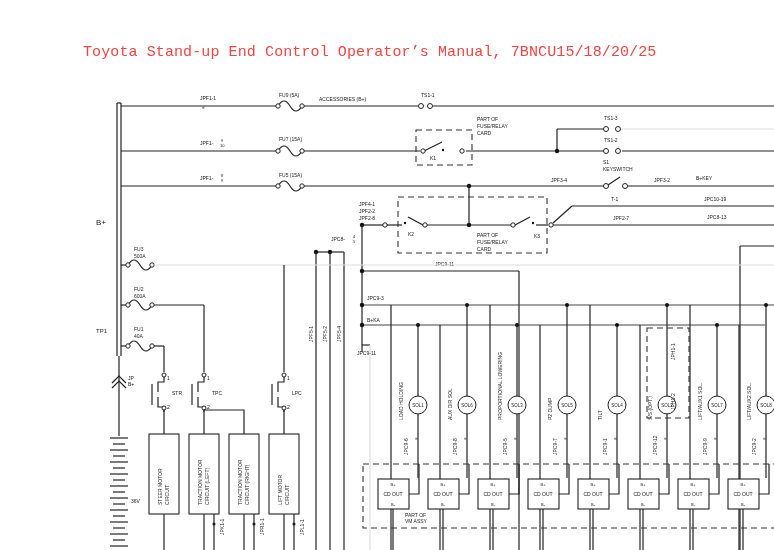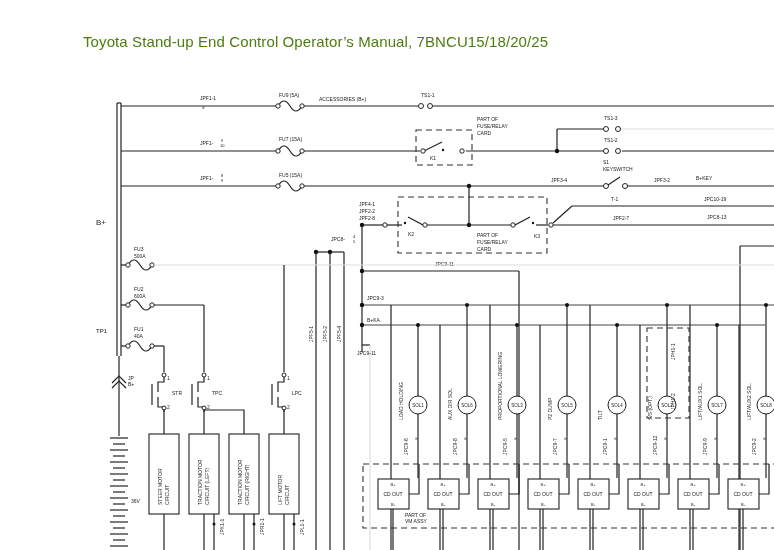--- a/index.html
+++ b/index.html
@@ -1,17 +1,17 @@
 <!DOCTYPE html>
 <html><head>
 <meta charset="utf-8">
 <style>
   html,body{margin:0;padding:0;background:#ffffff;}
   body{width:774px;height:550px;overflow:hidden;position:relative;font-family:"Liberation Sans",sans-serif;color:#1a1a1a;}
-  #title{position:absolute;left:83px;top:33px;font-size:15px;letter-spacing:0.1px;color:#4d7c0f;}
+  #title{position:absolute;left:83px;top:44px;font-size:15px;letter-spacing:0.1px;color:#ef4444;font-family:Liberation Mono, monospace;}
   svg{position:absolute;left:0;top:0;}
   .w{stroke:#222;stroke-width:1.2;fill:none;}
   .wg{stroke:#444;stroke-width:1.1;fill:none;}
   .d{stroke:#333;stroke-width:1.1;fill:none;stroke-dasharray:6 4;}
   .t{font-family:"Liberation Sans",sans-serif;font-size:6px;fill:#222;}
   .ts{font-family:"Liberation Sans",sans-serif;font-size:5px;fill:#222;}
   .tm{font-family:"Liberation Sans",sans-serif;font-size:8px;fill:#222;}
   .dot{fill:#111;}
   .oc{fill:#fff;stroke:#222;stroke-width:1;}
   .box{fill:#fff;stroke:#222;stroke-width:1.1;}

